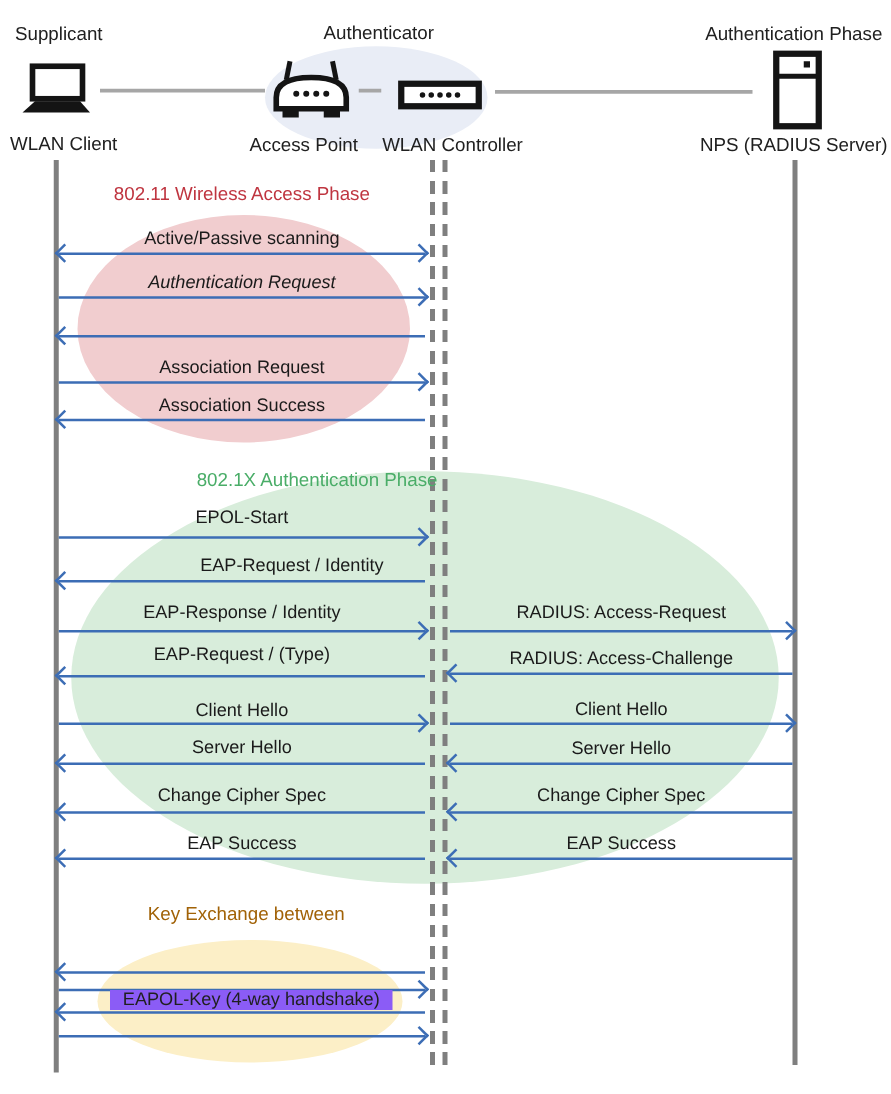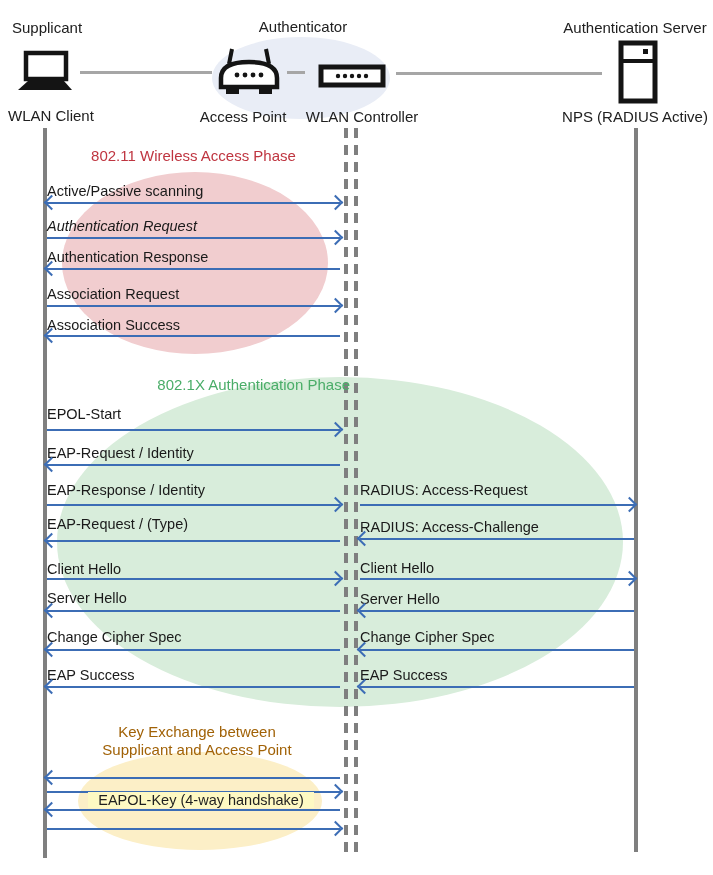--- a/index.html
+++ b/index.html
@@ -6,31 +6,31 @@
   #canvas{position:relative;width:713px;height:875px;background:#fff;overflow:hidden;
           font-family:"Liberation Sans",sans-serif;color:#1f1f1f;}
   .ellipse{position:absolute;border-radius:50%;}
   .conn{position:absolute;height:3px;background:#a6a6a6;}
   .ll{position:absolute;width:4px;background:#7f7f7f;}
   .lldash{position:absolute;width:4px;
           background:repeating-linear-gradient(to bottom,#7f7f7f 0 10px,transparent 10px 17px);}
   .rolelbl,.nodelbl{position:absolute;font-size:15px;color:#202020;white-space:nowrap;text-align:center;}
   .center{text-align:center;}
   .ptitle{position:absolute;font-size:15px;text-align:center;white-space:nowrap;}
-  .mlbl{position:absolute;left:47px;width:293px;font-size:14.5px;
+  .mlbl{position:absolute;left:47px;width:293px;text-align:center;font-size:14.5px;
         color:#1a1a1a;white-space:nowrap;}
   .mlbl.r{left:360px;width:274px;}
   .arr{position:absolute;left:47px;width:293px;height:0;border-top:2px solid #3c6db5;}
   .arr.r{left:360px;width:274px;}
   .chev{position:absolute;width:9px;height:9px;}
   .chevL{left:-1px;top:-7px;border-left:2.5px solid #3c6db5;border-bottom:2.5px solid #3c6db5;
          transform:rotate(45deg);}
   .chevR{right:-1px;top:-7px;border-right:2.5px solid #3c6db5;border-top:2.5px solid #3c6db5;
          transform:rotate(45deg);}
-  .keylbl{position:absolute;left:88px;width:226px;top:792px;background:#fef9c3;text-align:center;
+  .keylbl{position:absolute;left:88px;width:226px;top:792px;background:#8b5cf6;text-align:center;
           font-size:14.5px;white-space:nowrap;}
   .icon{position:absolute;}
   .t-red{color:#bf3540;}
   .t-green{color:#4aad68;}
   .t-orange{color:#a16207;}
 </style>
 </head>
 <body>
 
 <div id="canvas">
@@ -39,21 +39,21 @@
   <div class="ellipse" style="left:62px;top:172px;width:266px;height:182px;background:#f1cdcf;"></div>
   <div class="ellipse" style="left:57px;top:377px;width:566px;height:330px;background:#d8eddb;"></div>
   <div class="ellipse" style="left:78px;top:752px;width:244px;height:98px;background:#fcefc7;"></div>
 
   <div class="conn" style="left:80px;top:71px;width:132px;"></div>
   <div class="conn" style="left:287px;top:71px;width:18px;"></div>
   <div class="conn" style="left:396px;top:72px;width:206px;"></div>
 
   <div class="rolelbl" style="left:12px;top:19px;">Supplicant</div>
   <div class="rolelbl center" style="left:230px;top:18px;width:146px;">Authenticator</div>
-  <div class="rolelbl center" style="left:560px;top:19px;width:150px;">Authentication Server</div>
+  <div class="rolelbl center" style="left:560px;top:19px;width:150px;">Authentication Phase</div>
 
   <svg class="icon" style="left:14px;top:50px;" width="62" height="44" viewBox="0 0 62 44">
     <rect x="12" y="3" width="40" height="26" fill="#fff" stroke="#141414" stroke-width="4.5"></rect>
     <path d="M4 40 L58 40 L50 31 L14 31 Z" fill="#141414"></path>
   </svg>
   <svg class="icon" style="left:216px;top:46px;" width="66" height="52" viewBox="0 0 66 52">
     <path d="M16 3 L13 18" stroke="#141414" stroke-width="4" fill="none"></path>
     <path d="M50 3 L53 18" stroke="#141414" stroke-width="4" fill="none"></path>
     <path d="M5 41 L5 32 Q5 16 33 16 Q61 16 61 32 L61 41 Z" fill="#fff" stroke="#141414" stroke-width="4.5"></path>
     <circle cx="21" cy="29" r="2.4" fill="#141414"></circle>
@@ -73,41 +73,40 @@
   </svg>
   <svg class="icon" style="left:618px;top:40px;" width="40" height="64" viewBox="0 0 40 64">
     <rect x="3" y="3" width="34" height="58" fill="#fff" stroke="#141414" stroke-width="5"></rect>
     <line x1="3" y1="21" x2="37" y2="21" stroke="#141414" stroke-width="4"></line>
     <rect x="25" y="9" width="5" height="5" fill="#141414"></rect>
   </svg>
 
   <div class="nodelbl" style="left:8px;top:107px;">WLAN Client</div>
   <div class="nodelbl center" style="left:195px;top:108px;width:96px;">Access Point</div>
   <div class="nodelbl center" style="left:305px;top:108px;width:114px;">WLAN Controller</div>
-  <div class="nodelbl center" style="left:560px;top:108px;width:150px;">NPS (RADIUS Active)</div>
+  <div class="nodelbl center" style="left:560px;top:108px;width:150px;">NPS (RADIUS Server)</div>
 
   <div class="ll" style="left:43px;top:128px;height:730px;"></div>
   <div class="lldash" style="left:344px;top:128px;height:728px;"></div>
   <div class="lldash" style="left:354px;top:128px;height:728px;"></div>
   <div class="ll" style="left:634px;top:128px;height:724px;"></div>
 
   <div class="ptitle t-red" style="left:47px;top:147px;width:293px;">802.11 Wireless Access Phase</div>
 
   <div class="mlbl" style="top:183px;">Active/Passive scanning</div>
   <div class="arr" style="top:202px;">
       <i class="chev chevL"></i>
       <i class="chev chevR"></i>
     </div>
 
   <div class="mlbl" style="top:218px;font-style:italic;">Authentication Request</div>
   <div class="arr" style="top:237px;">
       <i class="chev chevR"></i>
     </div>
 
-  <div class="mlbl" style="top:249px;">Authentication Response</div>
   <div class="arr" style="top:268px;">
       <i class="chev chevL"></i>
     </div>
 
   <div class="mlbl" style="top:286px;">Association Request</div>
   <div class="arr" style="top:305px;">
       <i class="chev chevR"></i>
     </div>
 
   <div class="mlbl" style="top:317px;">Association Success</div>
@@ -115,21 +114,21 @@
       <i class="chev chevL"></i>
     </div>
 
   <div class="ptitle t-green" style="left:57px;top:376px;width:293px;text-align:right;">802.1X Authentication Phase</div>
 
   <div class="mlbl" style="top:406px;">EPOL-Start</div>
   <div class="arr" style="top:429px;">
       <i class="chev chevR"></i>
     </div>
 
-  <div class="mlbl" style="top:445px;">EAP-Request / Identity</div>
+  <div class="mlbl" style="top:445px;margin-left:40px;">EAP-Request / Identity</div>
   <div class="arr" style="top:464px;">
       <i class="chev chevL"></i>
     </div>
 
   <div class="mlbl" style="top:482px;">EAP-Response / Identity</div>
   <div class="arr" style="top:504px;">
       <i class="chev chevR"></i>
     </div>
   <div class="mlbl r" style="top:482px;">RADIUS: Access-Request</div>
   <div class="arr r" style="top:504px;">
@@ -175,21 +174,20 @@
   <div class="mlbl" style="top:667px;">EAP Success</div>
   <div class="arr" style="top:686px;">
       <i class="chev chevL"></i>
     </div>
   <div class="mlbl r" style="top:667px;">EAP Success</div>
   <div class="arr r" style="top:686px;">
       <i class="chev chevL"></i>
     </div>
 
   <div class="ptitle t-orange" style="left:47px;top:723px;width:300px;">Key Exchange between</div>
-  <div class="ptitle t-orange" style="left:47px;top:741px;width:300px;">Supplicant and Access Point</div>
 
   <div class="arr" style="top:777px;">
       <i class="chev chevL"></i>
     </div>
   <div class="arr" style="top:791px;">
       <i class="chev chevR"></i>
     </div>
   <div class="keylbl">EAPOL-Key (4-way handshake)</div>
   <div class="arr" style="top:809px;">
       <i class="chev chevL"></i>

